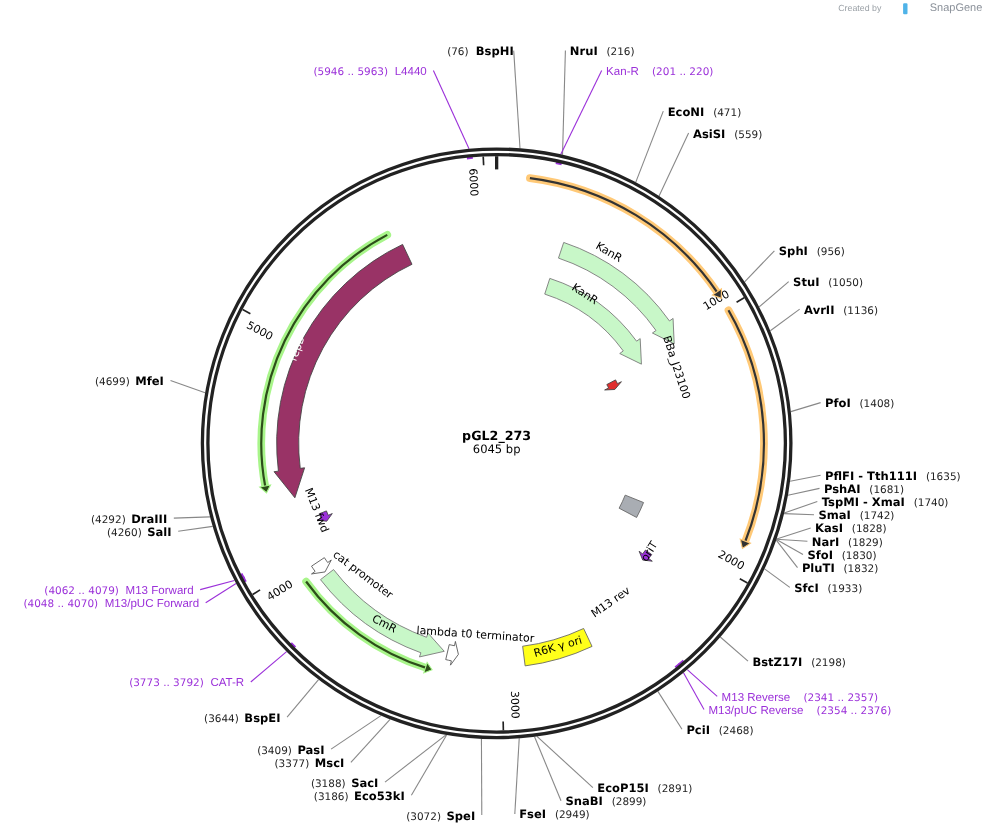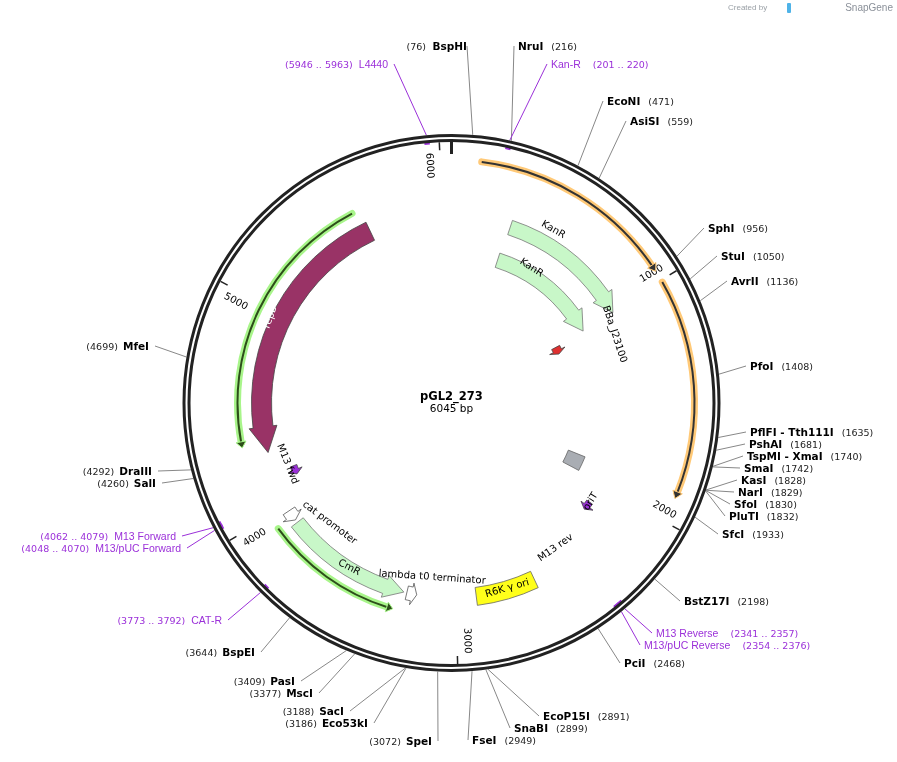--- a/index.html
+++ b/index.html
@@ -1,21 +1,21 @@
 <!DOCTYPE html>
 <html><head>
 <meta charset="utf-8">
 <style>
   html, body { margin: 0; padding: 0; background: #ffffff; }
   body { width: 897px; height: 762px; position: relative; overflow: hidden;
          font-family: "DejaVu Sans", sans-serif; }
   #map { position: absolute; left: 0; top: 0; }
   .credit { position: absolute; right: 4px; top: 2px; font-size: 8px; color: #9aa0a6;
             font-family: "Liberation Sans", sans-serif; display: flex; align-items: center; gap: 20px; }
-  .credit .brand { font-size: 10px; color: #8a9099; margin-left: 34px; }
+  .credit .brand { font-size: 10px; color: #8a9099; }
   .credit .logo { width: 4px; height: 10px; background: #4fb3e8; border-radius: 1px; display: inline-block; }
   .enz-name { font-weight: bold; font-size: 10.5px; fill: #000; }
   .enz-pos { font-size: 9.5px; fill: #222; }
   .primer-txt { font-size: 10.5px; fill: #9b30d9; font-family: "Liberation Sans", sans-serif; }
   .primer-pos { font-size: 9.5px; fill: #9b30d9; }
   .feat-label { font-size: 10px; fill: #000; }
   .tick-label { font-size: 10px; fill: #000; }
   .title { font-weight: bold; font-size: 11.5px; fill: #000; }
   .subtitle { font-size: 10.5px; fill: #000; }
 </style>

